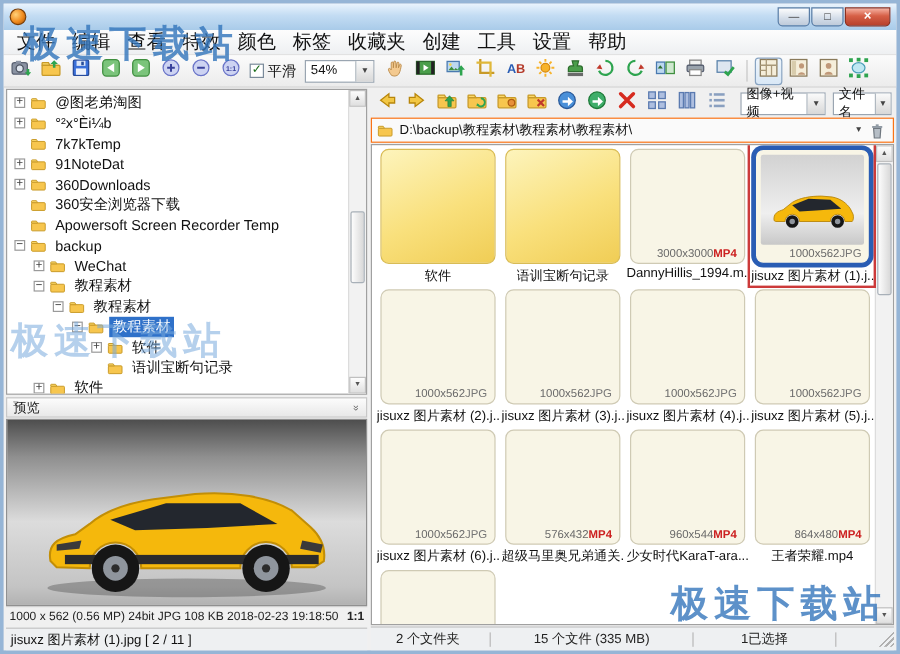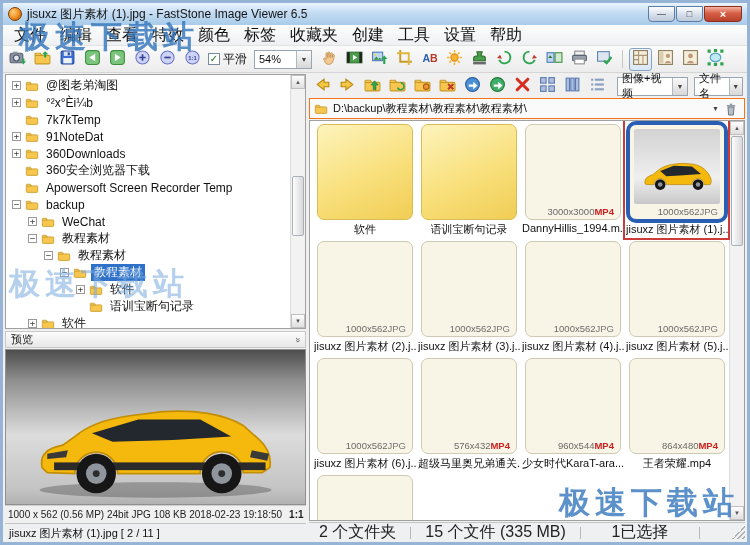--- a/index.html
+++ b/index.html
@@ -109,39 +109,38 @@
     radial-gradient(circle at 15% 60%,#b07090 0 7%,transparent 8%);}
   .th-girls .fig{position:absolute;bottom:18%;width:10%;height:42%;background:#b890a8;border-radius:40% 40% 20% 20%;opacity:.85;}
   .th-wz{background:linear-gradient(100deg,#2e6b5e,#55997a 55%,#3a7a64);}
   .th-wz .banner{position:absolute;left:-6%;top:26%;width:116%;height:26%;background:linear-gradient(#e05545,#c03a2e);transform:rotate(-7deg);}
   .th-wz .hud{position:absolute;right:8%;bottom:10%;width:28%;height:18%;background:rgba(10,20,15,.75);border-radius:2px;}
   .th-cave{background:linear-gradient(120deg,#23341e,#3c5c33 50%,#1c2a17);}
   .th-cave .b1{position:absolute;left:10%;top:12%;width:40%;height:45%;background:radial-gradient(#5a8148,transparent 72%);}
   .th-cave .b2{position:absolute;right:6%;bottom:8%;width:48%;height:50%;background:radial-gradient(#47693a,transparent 70%);}
   i{font-style:normal;}
   
-  .statusR{height:20px;display:flex;align-items:center;font-size:16px;color:#222;background:#eef0f2;border-top:1px solid #c4c4c4;margin-top:1px;}
+  .statusR{height:20px;display:flex;align-items:center;font-size:11px;color:#222;background:#eef0f2;border-top:1px solid #c4c4c4;margin-top:1px;}
   .statusR .seg{padding:0 10px;text-align:center;}
   .statusR .vsep{width:1px;height:12px;background:#b8b8b8;margin:0 4px;}
   .grip{margin-left:auto;width:13px;height:13px;background:
     linear-gradient(135deg,transparent 0 50%,#b0b0b0 50% 57%,transparent 57% 68%,#b0b0b0 68% 75%,transparent 75% 86%,#b0b0b0 86% 93%,transparent 93%);}
   
   .wm{position:absolute;font-weight:bold;letter-spacing:5px;pointer-events:none;z-index:50;white-space:nowrap;font-size:31px;}
   .wm.tl{left:16px;top:13px;color:rgba(52,118,188,0.82);}
   .wm.mid{left:6px;top:260px;color:rgba(120,170,220,0.55);}
   .wm.br{right:8px;bottom:18px;color:rgba(52,118,188,0.80);}
 </style>
 </head>
 <body>
 
 <div class="window">
 
   <div class="titlebar">
     <span class="appicon"></span>
-    <span class="apptitle">jisuxz 图片素材 (1).jpg  -  FastStone Image Viewer 6.5</span>
     <span class="winbtns">
       <span class="winbtn">—</span>
       <span class="winbtn">□</span>
       <span class="winbtn close">×</span>
     </span>
   </div>
 
   <div class="menubar" id="menubar">
       <span class="menu-item">文件</span>
       <span class="menu-item">编辑</span>

